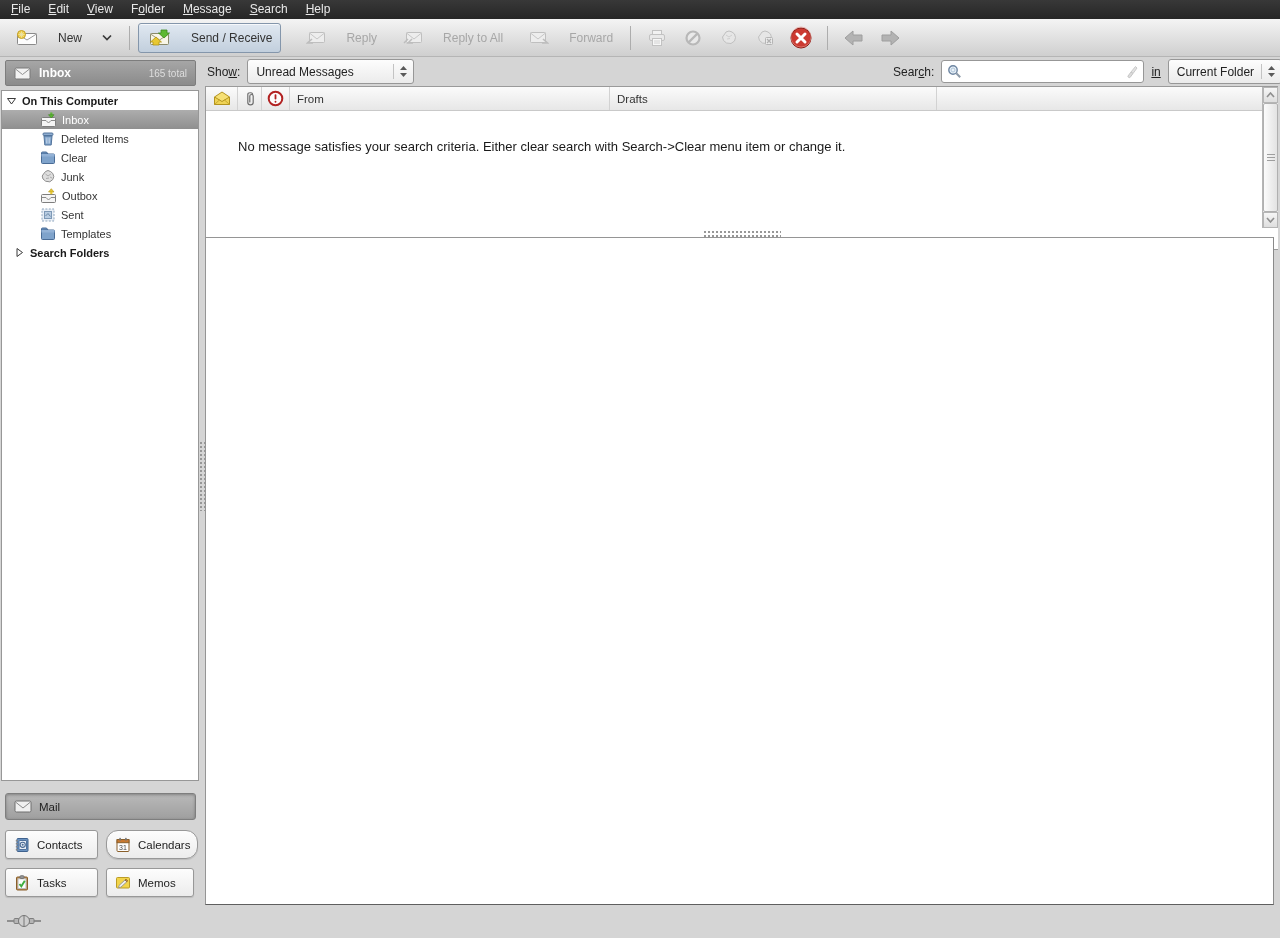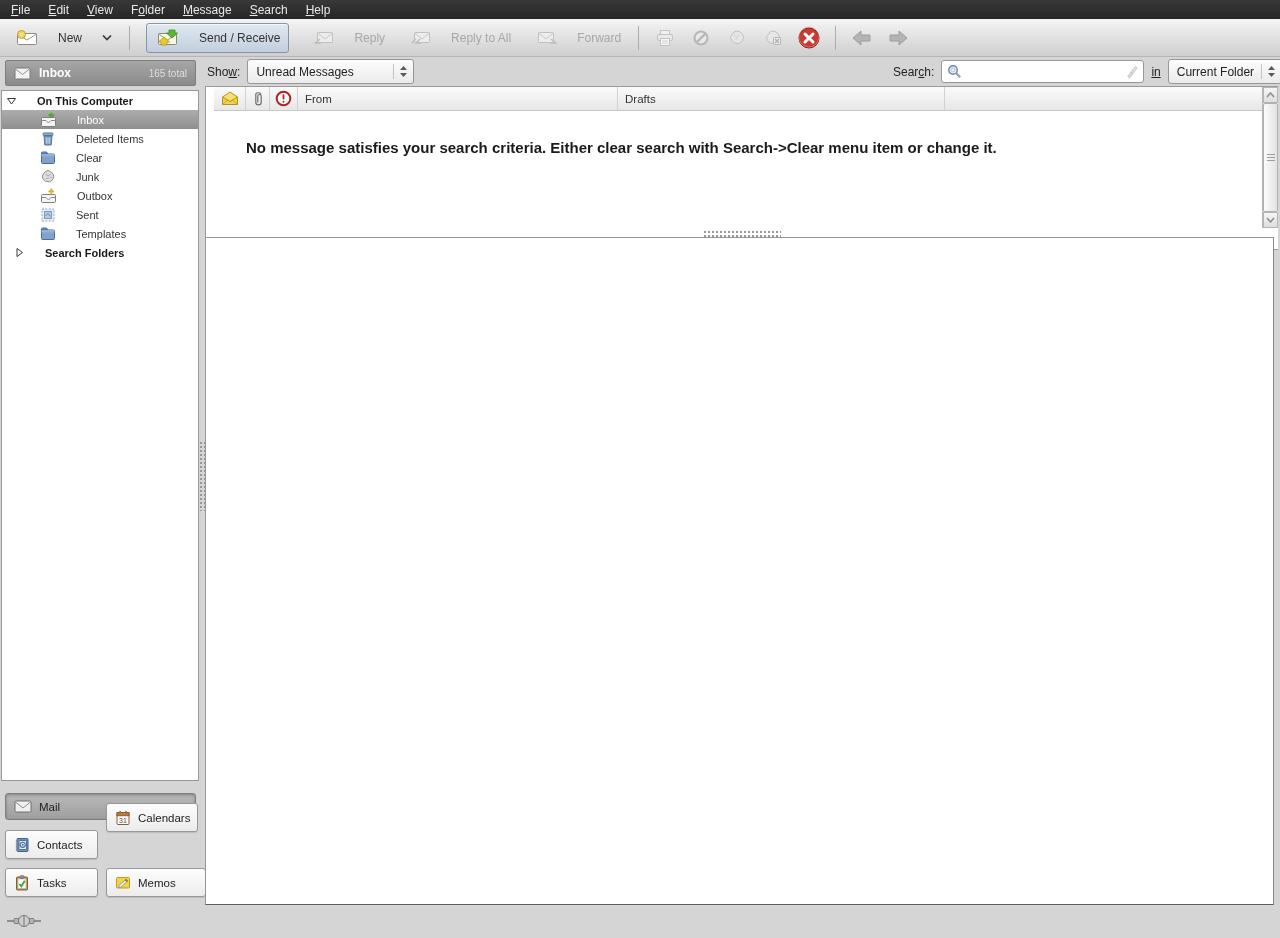--- a/index.html
+++ b/index.html
@@ -3,71 +3,71 @@
 <meta charset="utf-8">
 <style>
   * { margin:0; padding:0; box-sizing:border-box; }
   html,body { width:1280px; height:938px; }
   body {
     position:relative; background:#d5d5d5; overflow:hidden;
     font-family:"Liberation Sans", sans-serif; font-size:12px; color:#222;
   }
   
   .menubar { position:absolute; top:0; left:0; width:1280px; height:19px;
-    background:linear-gradient(#383838,#262626); display:flex; align-items:center; padding-left:2px; }
+    background:linear-gradient(#383838,#262626); display:flex; padding-left:2px; }
   .menu-item { color:#e8e8e8; font-size:12px; padding:2px 9px; cursor:default; }
   .mn { text-decoration:underline; }
   
   .toolbar { position:absolute; top:19px; left:0; width:1280px; height:38px;
     background:linear-gradient(#f4f4f4,#cfcfcf); border-bottom:1px solid #b5b5b5;
     display:flex; align-items:center; padding:0 6px; }
   .tbtn { display:flex; align-items:center; gap:20px; height:30px; padding:3px 8px;
     border:1px solid transparent; border-radius:3px; color:#333; white-space:nowrap; }
   .tbtn.disabled { color:#a7a7a7; }
   .tbtn.active { background:linear-gradient(#e0e8f1,#c2cfdd); border-color:#8496ab;
-    box-shadow:inset 0 1px 0 rgba(255,255,255,.7);margin-left:8px; }
+    box-shadow:inset 0 1px 0 rgba(255,255,255,.7); }
   .tsep { width:1px; height:24px; background:#adadad; margin:0 8px; flex:none; }
   .icon-btn { width:36px; justify-content:center; }
   
   .filterbar { position:absolute; top:57px; left:0; width:1280px; height:29px; }
   .fgroup { position:absolute; display:flex; align-items:center; gap:7px; height:29px; }
   .combo { background:linear-gradient(#fdfdfd,#ebebeb); border:1px solid #979797; border-radius:3px;
     height:25px; display:flex; align-items:center; padding:0 5px 0 8px; font-size:12px; color:#222; }
   .combo .spin { margin-left:auto; border-left:1px solid #c3c3c3; padding-left:5px; display:flex; }
   .entry { background:#fff; border:1px solid #979797; border-radius:3px; height:23px;
     display:flex; align-items:center; padding:0 5px; gap:4px; }
   .entry input { border:none; outline:none; flex:1; height:19px; font:12px "Liberation Sans",sans-serif; background:transparent; }
   .flabel { font-size:12px; color:#222; }
   
   .sidebar-header { position:absolute; left:5px; top:60px; width:191px; height:26px;
     background:linear-gradient(#a6a6a6,#8b8b8b); border:1px solid #7d7d7d; border-radius:2px;
     display:flex; align-items:center; gap:8px; padding:0 8px; color:#fff; font-weight:bold; font-size:12px; }
   .sidebar-header .count { margin-left:auto; font-weight:normal; font-size:10px; color:#dedede; }
   .tree-panel { position:absolute; left:1px; top:90px; width:198px; height:691px;
     background:#fff; border:1px solid #979797; overflow:hidden; }
-  .tree-row { height:19px; display:flex; align-items:center; font-size:11px; color:#333; gap:20px; }
+  .tree-row { height:19px; display:flex; align-items:center; font-size:11px; color:#333; gap:5px; }
   .tree-row .tw { flex:none; display:flex; align-items:center; justify-content:center; }
   .tree-row.selected { background:linear-gradient(#adadad,#8f8f8f); color:#fff; }
   .tree-root { font-weight:bold; color:#1a1a1a; }
   .indent1 { padding-left:38px; }
   
   .switch-btn { position:absolute; border:1px solid #989898; border-radius:3px;
     background:linear-gradient(#fdfdfd,#ececec); display:flex; align-items:center; gap:7px;
     padding:0 8px; font-size:11.5px; color:#222; box-shadow:0 1px 1px rgba(0,0,0,.12); }
   .switch-btn.active { background:linear-gradient(#b9b9b9,#9f9f9f); border-color:#7e7e7e;
     box-shadow:inset 0 1px 3px rgba(0,0,0,.3); }
   
   .list-pane { position:absolute; left:205px; top:86px; width:1073px; height:164px;
-    background:#fff; border:1px solid #9a9a9a; border-right:none;padding-left:8px; }
+    background:#fff; border:1px solid #9a9a9a; border-right:none; }
   .list-header { height:24px; display:flex; background:linear-gradient(#fbfbfb,#e7e7e7);
     border-bottom:1px solid #c9c9c9; }
   .hcol { border-right:1px solid #d2d2d2; display:flex; align-items:center; padding:0 7px;
     font-size:11.5px; color:#333; flex:none; }
   .hcol.iconcol { justify-content:center; padding:0; }
-  .empty-msg { padding:28px 0 0 32px; font-size:15px; color:#1a1a1a;font-weight:bold; }
+  .empty-msg { padding:28px 0 0 32px; font-size:13px; color:#1a1a1a; }
   .vscroll { position:absolute; top:0; right:0; width:16px; height:141px;
     background:#eeeeee; border-left:1px solid #b5b5b5; }
   .sb-btn { position:absolute; left:0; width:15px; height:16px; background:linear-gradient(#f6f6f6,#dedede);
     border:1px solid #b5b5b5; display:flex; align-items:center; justify-content:center; }
   .sb-thumb { position:absolute; left:0; top:16px; width:15px; height:109px;
     background:linear-gradient(90deg,#fbfbfb,#e3e3e3); border:1px solid #b0b0b0; border-radius:2px;
     display:flex; align-items:center; justify-content:center; }
   .thumb-grip { width:8px; height:8px;
     background:repeating-linear-gradient(#9e9e9e 0 1px, transparent 1px 3px); }
   
@@ -389,21 +389,21 @@
         <circle cx="8.7" cy="7.8" r="2.6" fill="none" stroke="#4a6a94" stroke-width="1.1"></circle>
         <circle cx="8.7" cy="7.8" r="1" fill="#4a6a94"></circle>
         <rect x="1.8" y="3" width="2" height="1.4" fill="#8a8a8a"></rect>
         <rect x="1.8" y="6" width="2" height="1.4" fill="#8a8a8a"></rect>
         <rect x="1.8" y="9" width="2" height="1.4" fill="#8a8a8a"></rect>
         <rect x="1.8" y="12" width="2" height="1.4" fill="#8a8a8a"></rect>
       </svg>
     </span>
   <span>Contacts</span>
 </div>
-<div class="switch-btn" style="left:106px; top:803px; width:92px; height:29px;">
+<div class="switch-btn" style="left:106px; top:830px; width:92px; height:29px;border-radius:12px;">
   <span>
       <svg width="16" height="16" viewBox="0 0 16 16">
         <rect x="2" y="2.5" width="12" height="12" rx="1" fill="#fdfdfd" stroke="#8a5f2a"></rect>
         <rect x="2" y="2.5" width="12" height="3.2" fill="#c87830" stroke="#8a5f2a"></rect>
         <rect x="4.3" y="0.8" width="1.6" height="3" rx=".7" fill="#777"></rect>
         <rect x="10.1" y="0.8" width="1.6" height="3" rx=".7" fill="#777"></rect>
         <text x="8" y="12.6" font-size="7" font-family="Liberation Sans, sans-serif" fill="#444" text-anchor="middle">31</text>
       </svg>
     </span>
   <span>Calendars</span>
@@ -412,21 +412,21 @@
   <span>
       <svg width="16" height="16" viewBox="0 0 16 16">
         <rect x="2.5" y="2" width="11" height="13" rx="1" fill="#b88a50" stroke="#8a5f2a"></rect>
         <rect x="4" y="3.8" width="8" height="9.7" fill="#fdfdfd" stroke="#bbb"></rect>
         <rect x="6" y="0.8" width="4" height="2.6" rx=".8" fill="#9a9a9a" stroke="#707070"></rect>
         <path d="M5.5 9 L7.3 11.3 L10.8 5.8" fill="none" stroke="#3fae3f" stroke-width="1.9"></path>
       </svg>
     </span>
   <span>Tasks</span>
 </div>
-<div class="switch-btn" style="left:106px; top:868px; width:100px; height:29px;">
+<div class="switch-btn" style="left:106px; top:868px; width:88px; height:29px;">
   <span>
       <svg width="16" height="15" viewBox="0 0 16 15">
         <rect x="1.5" y="2.5" width="13" height="10.5" rx="1" fill="#f2d44a" stroke="#bb9c26"></rect>
         <polygon points="4,10.5 10,5 11.8,6.8 5.8,12.2 3.6,12.6" fill="#eeeeee" stroke="#8a8a8a" stroke-width=".8"></polygon>
         <polygon points="10,5 11,4.1 12.8,5.9 11.8,6.8" fill="#c08a4a" stroke="#8a5f2a" stroke-width=".7"></polygon>
       </svg>
     </span>
   <span>Memos</span>
 </div>
 

